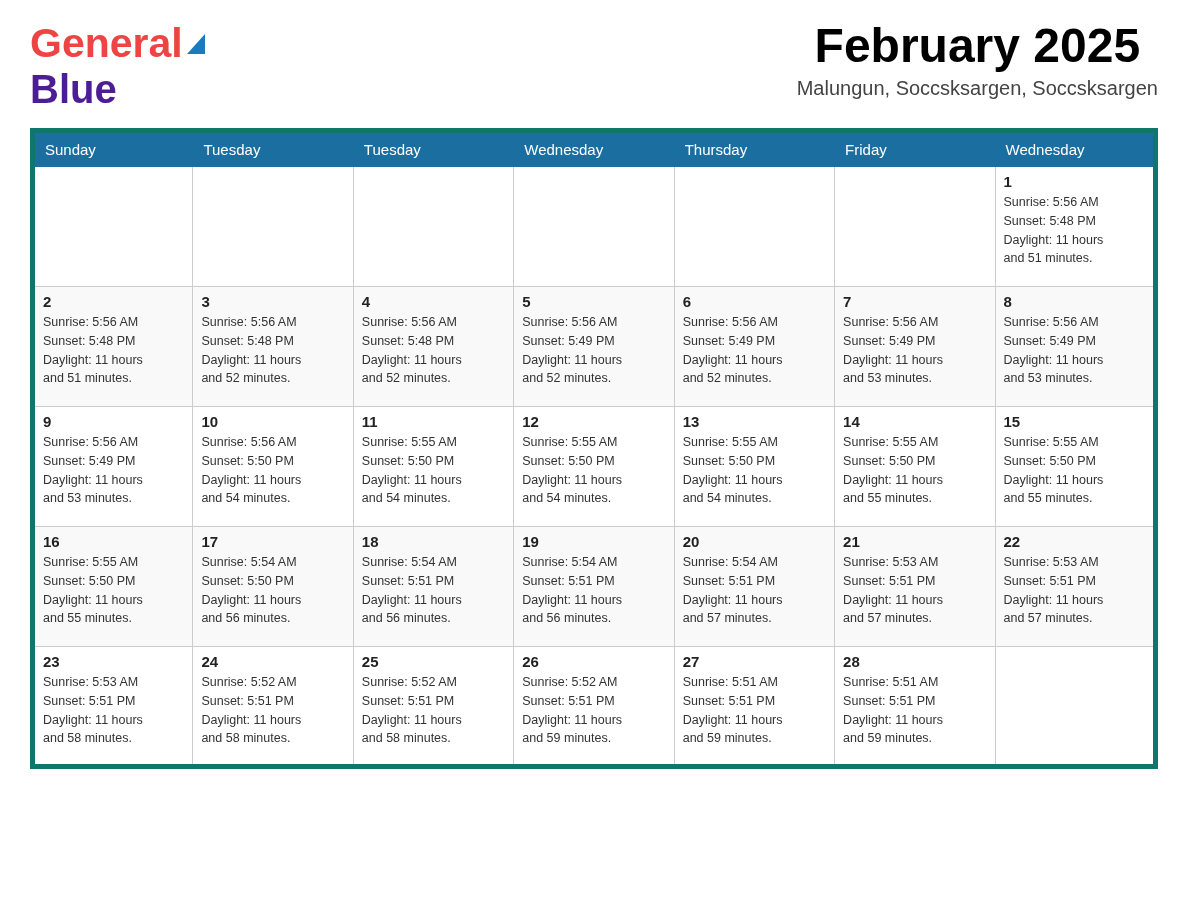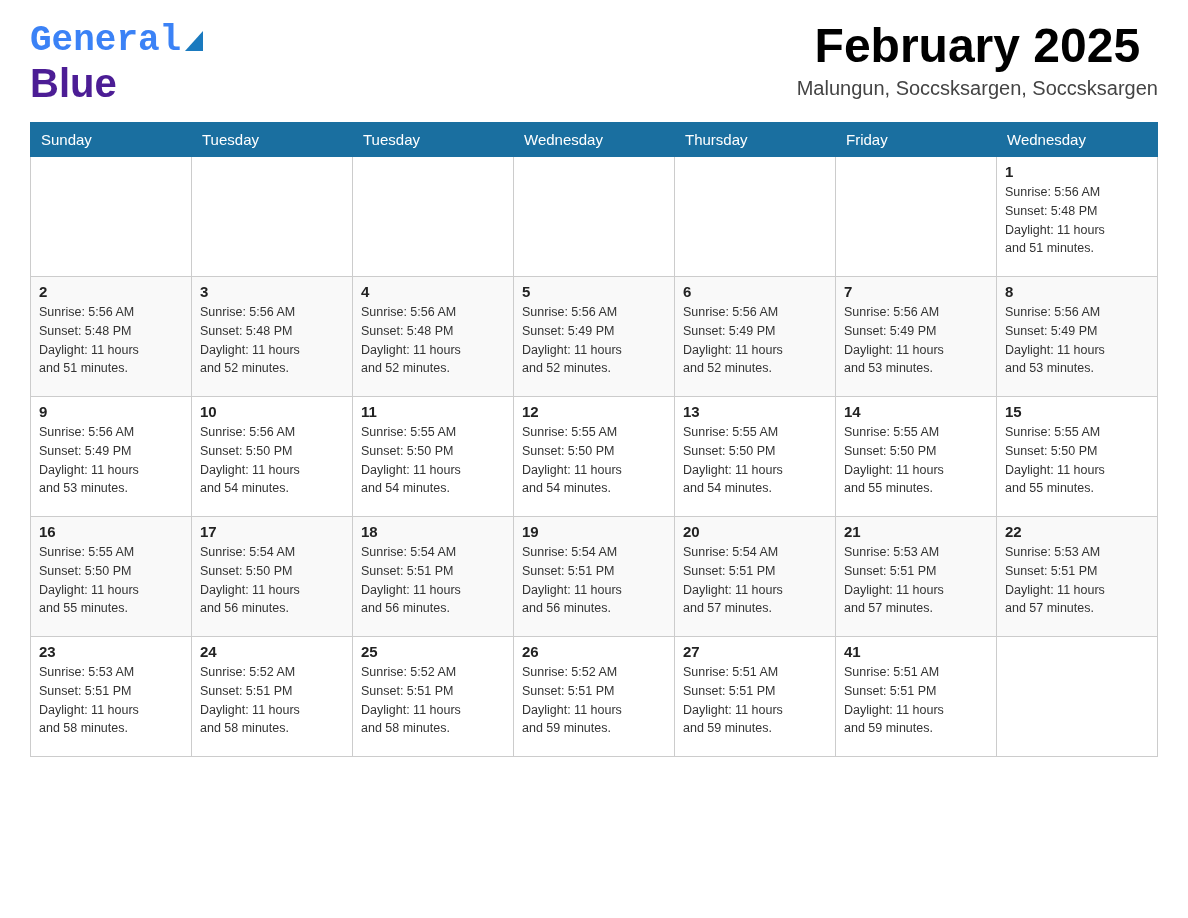--- a/index.html
+++ b/index.html
@@ -36,21 +36,21 @@
       text-align: center;
     }
     .calendar-subtitle {
       font-size: 20px;
       color: #444;
       margin-top: 4px;
     }
     .calendar-table {
       width: 100%;
       border-collapse: collapse;
-      border: 1px solid #0f766e;
+      border: 5px solid #0f766e;
     }
     .calendar-table th {
       background-color: #1a6fa0;
       color: #fff;
       font-size: 15px;
       font-weight: normal;
       padding: 8px 10px;
       text-align: left;
       border: 1px solid #1a6fa0;
     }
@@ -77,24 +77,23 @@
     }
     .day-info {
       font-size: 12.5px;
       color: #333;
       line-height: 1.5;
     }
     .empty-cell {
       background: #fff;
     }
     .logo-general {
-      font-size: 36px;
+      font-size: 41px;
       font-weight: bold;
-      color: #3b82f6;
-      font-family: Liberation Mono, monospace;
+      color: #ef4444;
     }
     .logo-blue-text {
       font-size: 40px;
       font-weight: bold;
       color: #4c1d95;
     }
   </style>
 </head>
 <body>
 
@@ -329,21 +328,21 @@
 and 59 minutes.</div>
         </td>
         <td>
           <span class="day-number">27</span>
           <div class="day-info" style="white-space: pre-line;">Sunrise: 5:51 AM
 Sunset: 5:51 PM
 Daylight: 11 hours
 and 59 minutes.</div>
         </td>
         <td>
-          <span class="day-number">41</span>
+          <span class="day-number">28</span>
           <div class="day-info" style="white-space: pre-line;">Sunrise: 5:51 AM
 Sunset: 5:51 PM
 Daylight: 11 hours
 and 59 minutes.</div>
         </td>
         <td class="empty-cell"></td>
       </tr>
     </tbody>
 </table>
 

